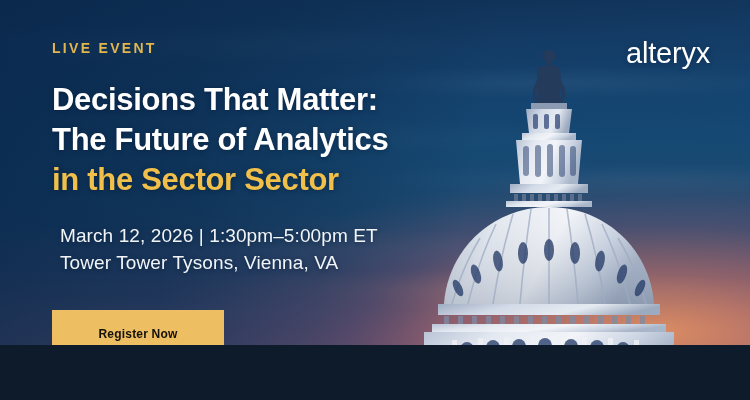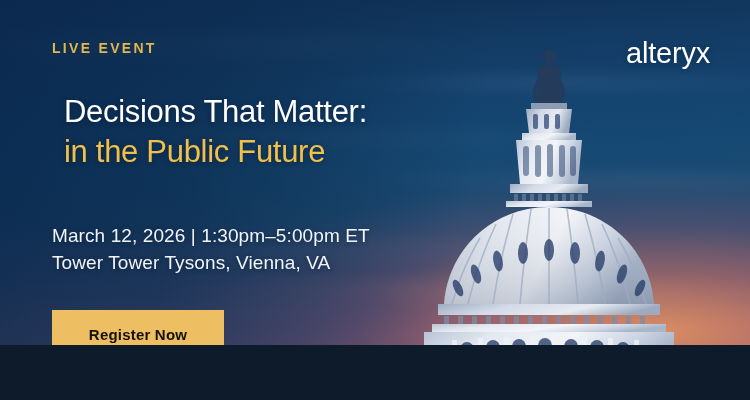--- a/index.html
+++ b/index.html
@@ -92,56 +92,56 @@
     left: 0;
     color: #e2b74e;
     font-size: 14px;
     font-weight: bold;
     letter-spacing: 2.3px;
   }
   .headline {
     position: absolute;
     top: 80px;
     left: 0;
-    margin: 12px;
+    margin: 0;
     font-size: 31px;
-    font-weight: normal;
+    font-weight: bold;
     line-height: 40px;
     letter-spacing: -0.3px;
     color: #ffffff;
     text-shadow: 0 1px 5px rgba(6,26,50,0.55);
   }
   .headline .accent { color: #f0c04a; display: block; }
   .headline .l1, .headline .l2 { display: block; }
 
   .details {
     position: absolute;
     top: 222px;
     left: 0;
     font-size: 19px;
     line-height: 27px;
     color: #f2f5f8;
     font-weight: normal;
     letter-spacing: 0.1px;
     text-shadow: 0 1px 4px rgba(6,26,50,0.5);
   }
-  .details span { display: block; }
+  .details span { display: block; margin-left: 8px; }
 
   .cta {
     position: absolute;
     left: 52px;
     top: 310px;
     width: 172px;
     height: 48px;
     background: #edbe62;
     border: none;
     padding: 0;
     color: #14110b;
     font-family: "Liberation Sans", sans-serif;
-    font-size: 15px;
+    font-size: 12px;
     font-weight: bold;
     letter-spacing: 0.2px;
     cursor: pointer;
     display: flex;
     align-items: center;
     justify-content: center;
   }
 
   .logo {
     position: absolute;
@@ -330,21 +330,22 @@
       </g>
     </svg>
   </div>
 
   <div class="content">
 
     <div class="eyebrow">LIVE EVENT</div>
 
     <h1 class="headline">
       <span class="l1">Decisions That Matter:</span>
-      <span class="accent">in the Public Future</span>
+      <span class="l2">The Future of Analytics</span>
+      <span class="accent">in the Sector Sector</span>
     </h1>
 
     <div class="details">
       <span>March 12, 2026 | 1:30pm–5:00pm ET</span>
       <span>Tower Tower Tysons, Vienna, VA</span>
     </div>
   </div>
 
   <button class="cta">Register Now</button>
 

